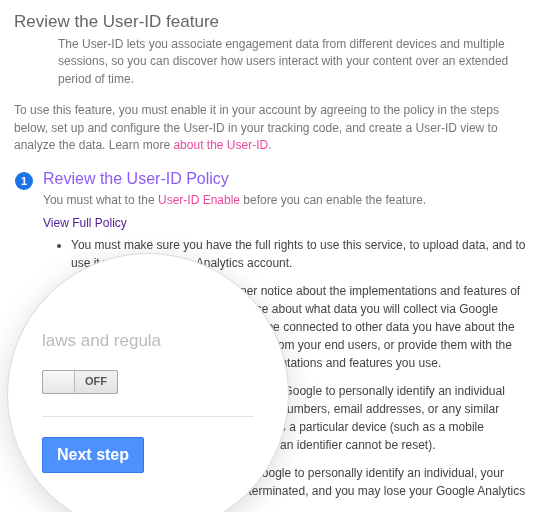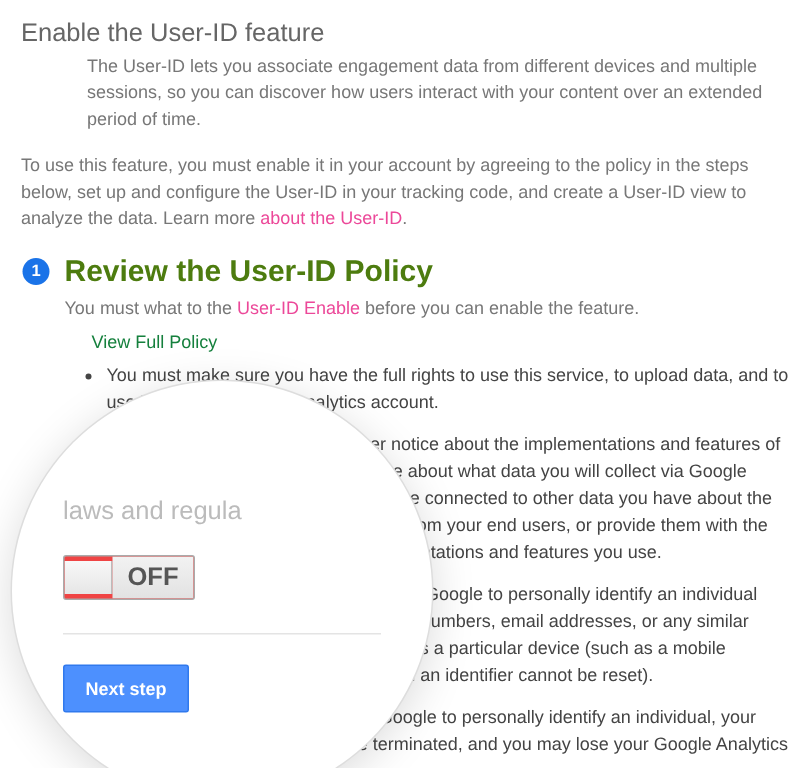--- a/index.html
+++ b/index.html
@@ -31,24 +31,24 @@
   .step-num {
     width: 18px; height: 18px; border-radius: 50%;
     background: #1a73e8; color: #fff;
     font-size: 11px; font-weight: bold;
     display: flex; align-items: center; justify-content: center;
     flex: 0 0 18px;
     margin-top: 2px;
   }
   .step-body { flex: 1; }
   h2 {
-    font-size: 20px; color: #4d7c0f; font-weight: 700; margin-bottom: 4px;
+    font-size: 16px; color: #8b5cf6; font-weight: 400; margin-bottom: 4px;
   }
   .sub { color:#777; line-height:1.45; margin-bottom: 6px; }
-  .view-policy { color:#15803d; margin-bottom: 6px; margin-left: 18px; }
+  .view-policy { color:#4c1d95; margin-bottom: 6px; }
   ul { list-style: disc; padding-left: 28px; color:#444; }
   li { margin-bottom: 10px; line-height: 1.5; }
 
   
   .mag-wrap {
     position: absolute;
     left: 8px; bottom: -22px;
     width: 280px; height: 280px;
     pointer-events: none;
   }
@@ -70,53 +70,52 @@
   .faint {
     color: #bbb; font-size: 17px; line-height: 1.5;
     margin-bottom: 16px;
   }
   .agree-text { color:#555; margin-bottom: 14px; }
   .toggle {
     display: inline-flex;
     border: 1px solid #aaa;
     border-radius: 2px;
     overflow: hidden;
-    background: #ef4444;
+    background: #701a75;
     margin-bottom: 22px;
-    font-size: 17px;
-    align-items: center;
+    font-size: 11px;
   }
   .toggle-slot {
     width: 32px; height: 22px;
     background: linear-gradient(#f8f8f8,#e6e6e6);
     border-right: 1px solid #bbb;
   }
   .toggle-label {
     padding: 4px 10px;
     background: linear-gradient(#f2f2f2,#e2e2e2);
     color:#555;
     font-weight: bold;
   }
   .divider { border-top: 1px solid #e4e4e4; margin-bottom: 20px; }
   .next-btn {
     display: inline-block;
     background: #4d90fe;
     color: #fff;
     border: 1px solid #3079ed;
     border-radius: 2px;
     padding: 8px 14px;
-    font-size: 12px;
+    font-size: 16px;
     font-weight: bold;
     cursor: pointer;
   }
 </style>
 </head>
 <body>
 
-<h1>Enable the User-ID feature</h1>
+<h1>Review the User-ID feature</h1>
 <p class="intro">The User-ID lets you associate engagement data from different devices and multiple sessions, so you can discover how users interact with your content over an extended period of time.</p>
 <p class="intro2">
   <span>To use this feature, you must enable it in your account by agreeing to the policy in the steps below, set up and configure the User-ID in your tracking code, and create a User-ID view to analyze the data. Learn more </span><a class="link">about the User-ID</a><span>.</span>
 </p>
 
 <div class="step">
   <div class="step-num">1</div>
   <div class="step-body">
     <h2>Review the User-ID Policy</h2>
     <p class="sub">

